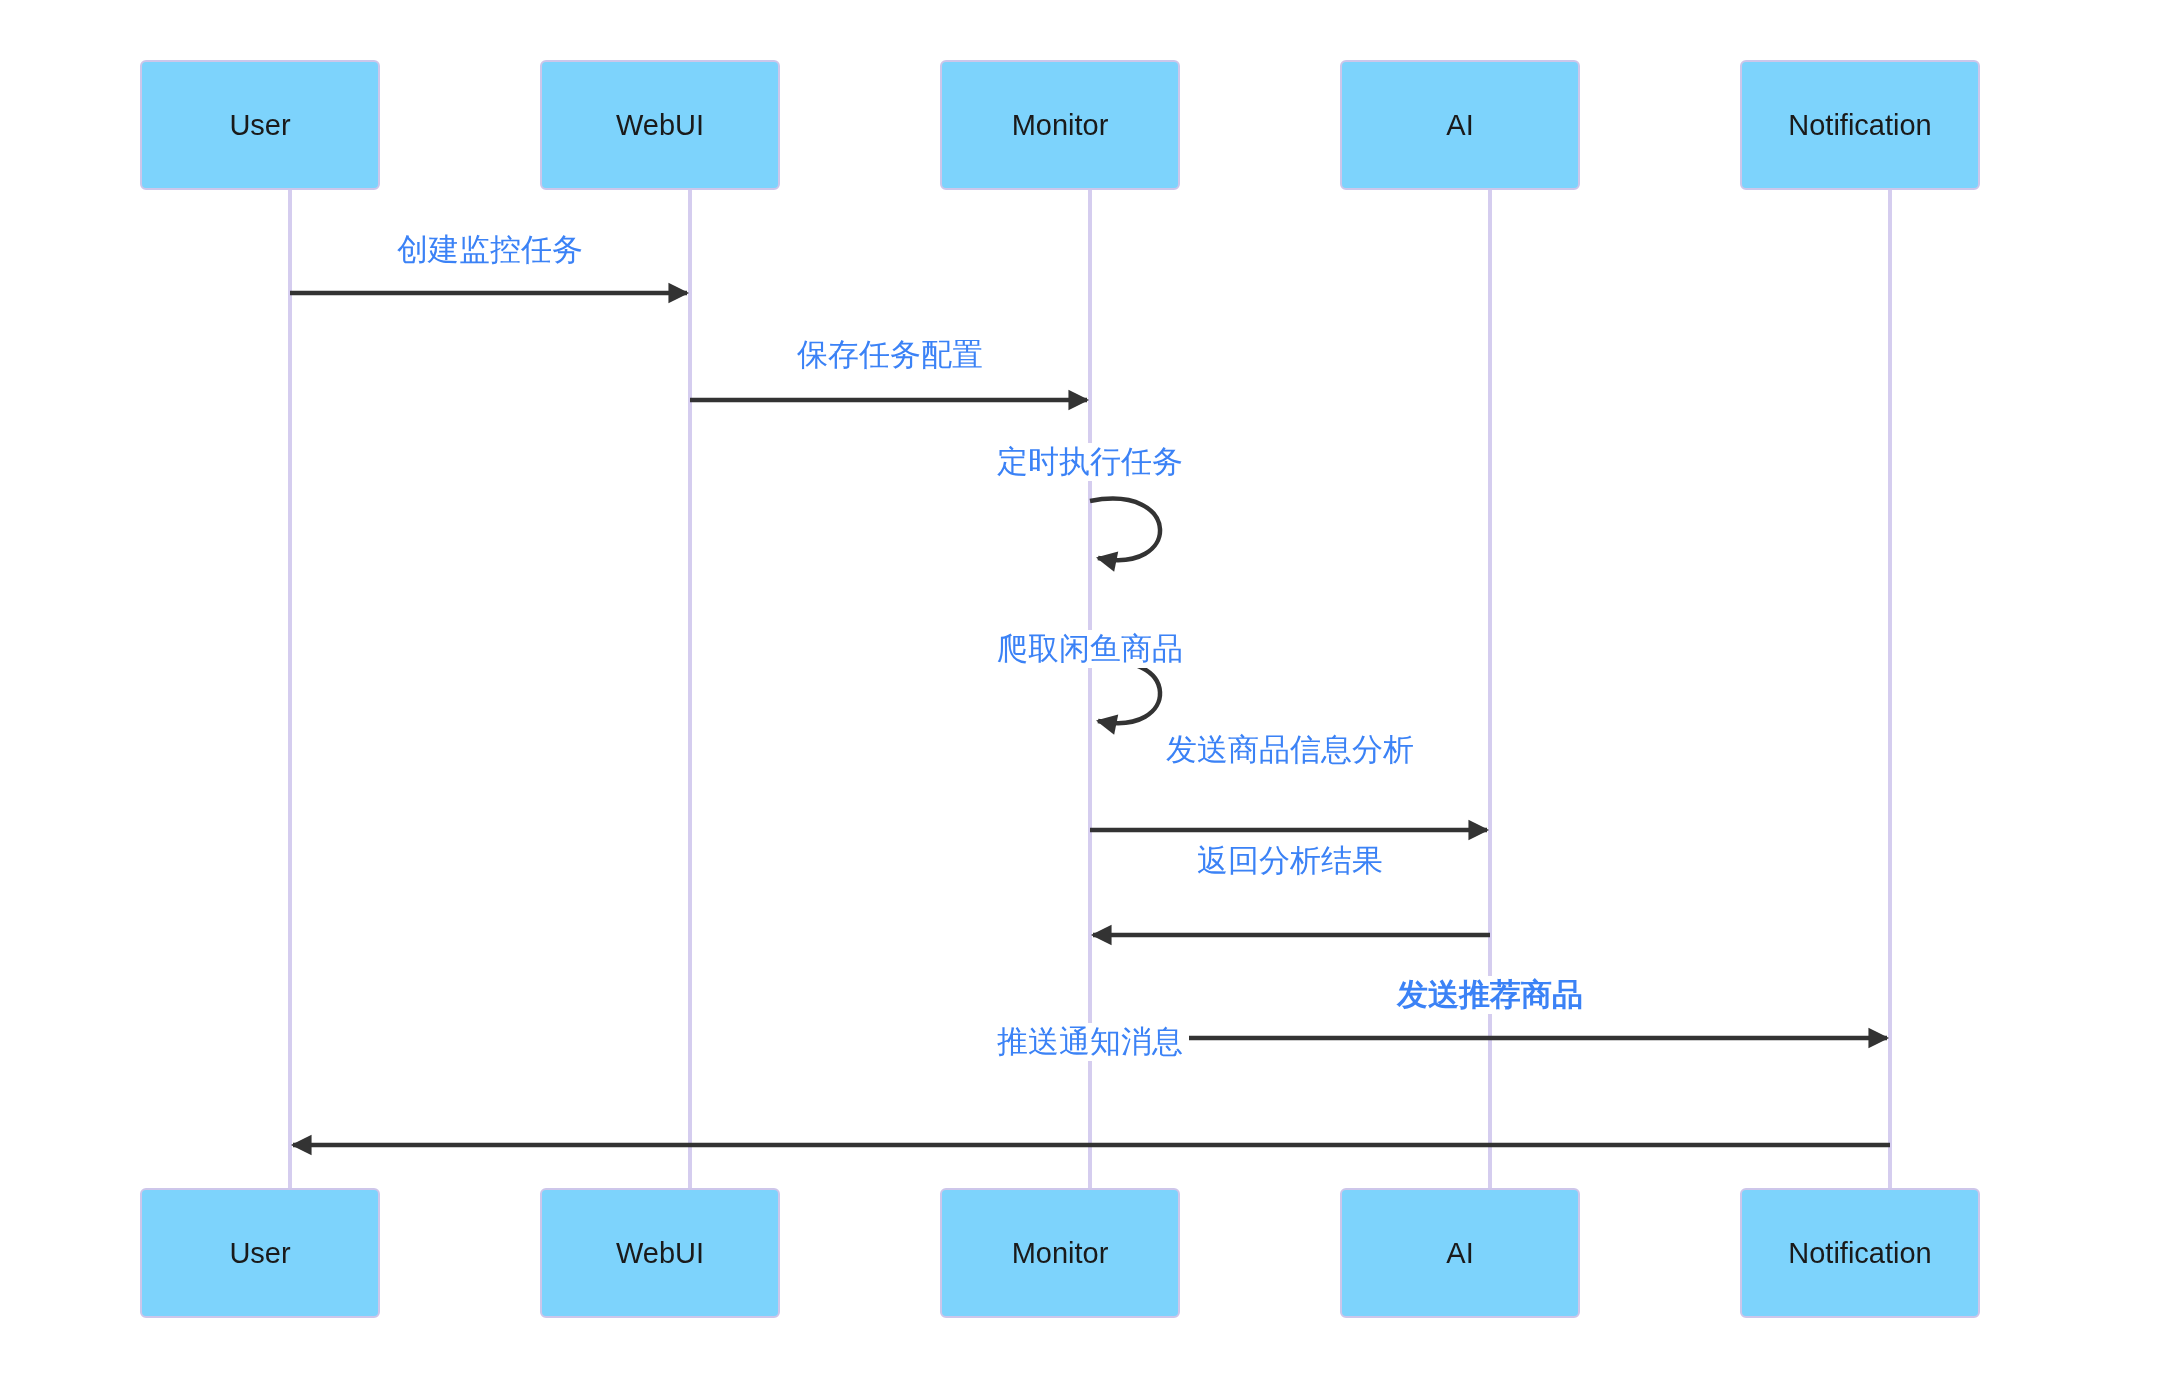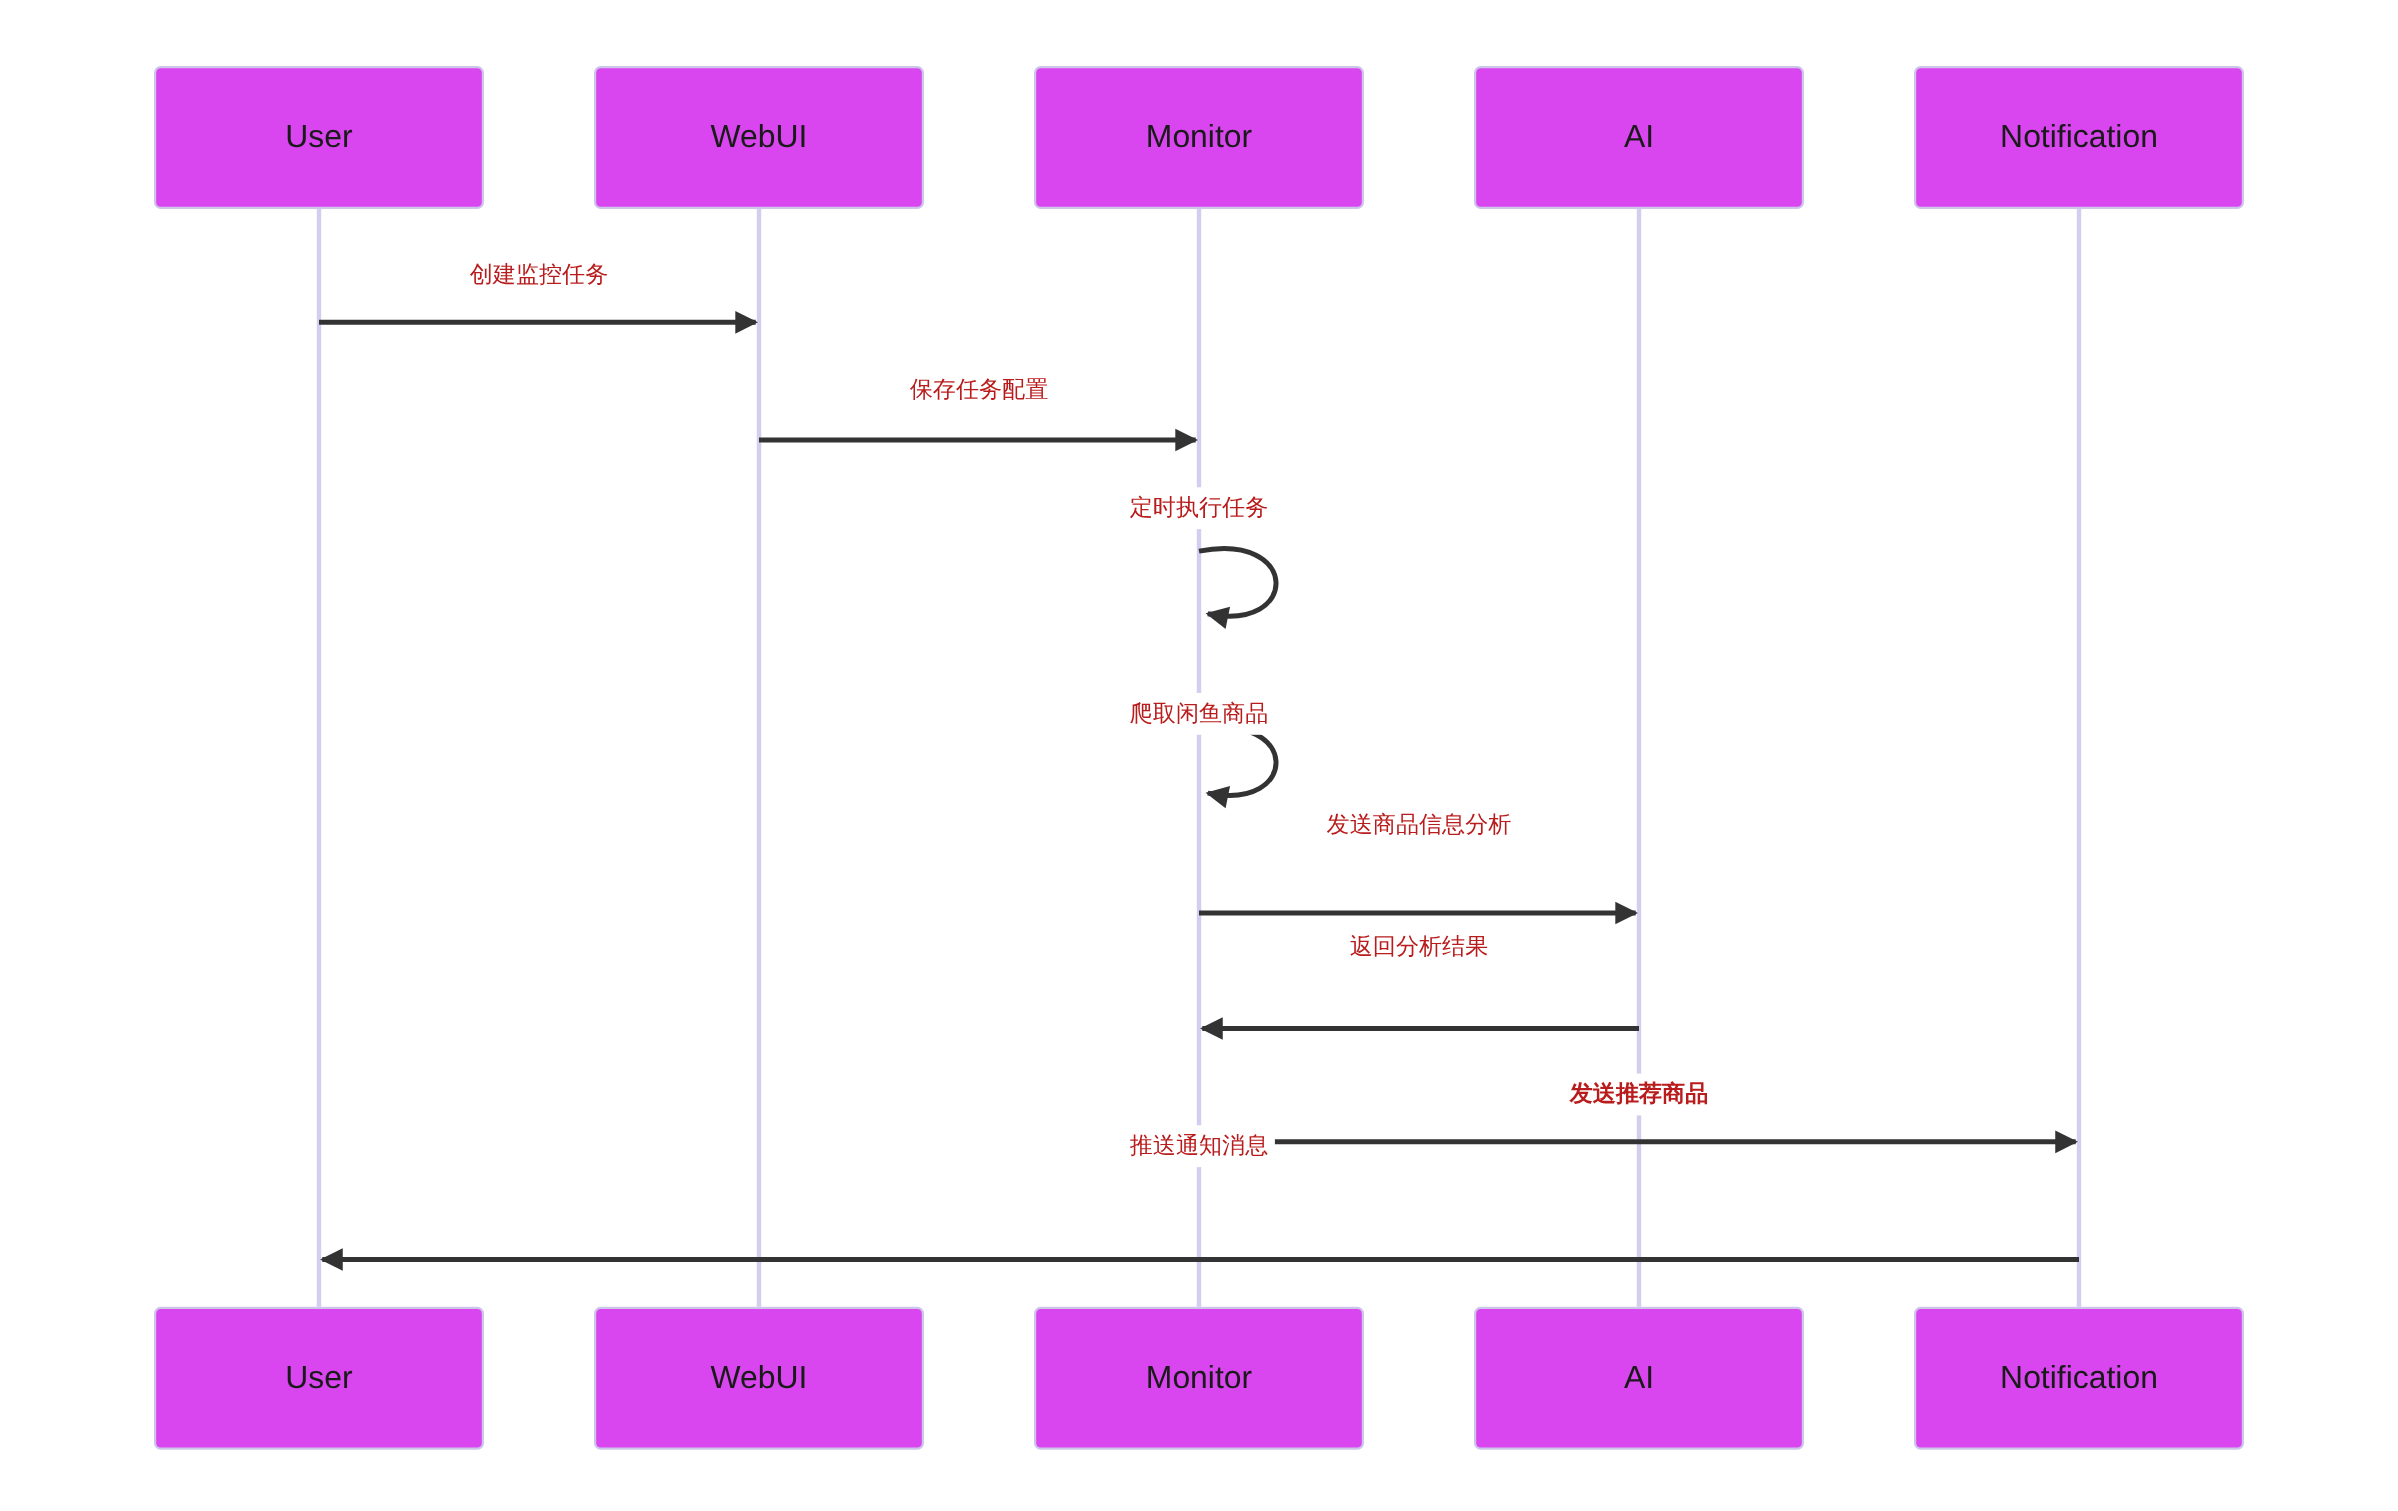--- a/index.html
+++ b/index.html
@@ -11,38 +11,38 @@
     font-family: "Liberation Sans", "DejaVu Sans", sans-serif;
     overflow: hidden;
   }
   .layer {
     position: absolute;
     top: 0; left: 0;
     width: 2180px; height: 1374px;
   }
   .actor-box {
     position: absolute;
-    width: 300px;
+    width: 240px;
     height: 130px;
-    background: #d946ef;
+    background: #7dd3fc;
     border: 2px solid #CDC6EA;
     border-radius: 6px;
     box-sizing: border-box;
     display: flex;
     align-items: center;
     justify-content: center;
     color: #1A1A1A;
     font-size: 29px;
   }
   .msg-label {
     position: absolute;
     transform: translateX(-50%);
     white-space: nowrap;
-    color: #b91c1c;
-    font-size: 21px;
+    color: #3b82f6;
+    font-size: 31px;
     line-height: 38px;
     background: #FFFFFF;
     padding: 0 6px;
   }
   svg .lifeline { stroke: #D5CDEF; stroke-width: 4; }
   svg .msg-line { stroke: #333333; stroke-width: 4.5; fill: none; }
 </style>
 </head>
 <body>
 

